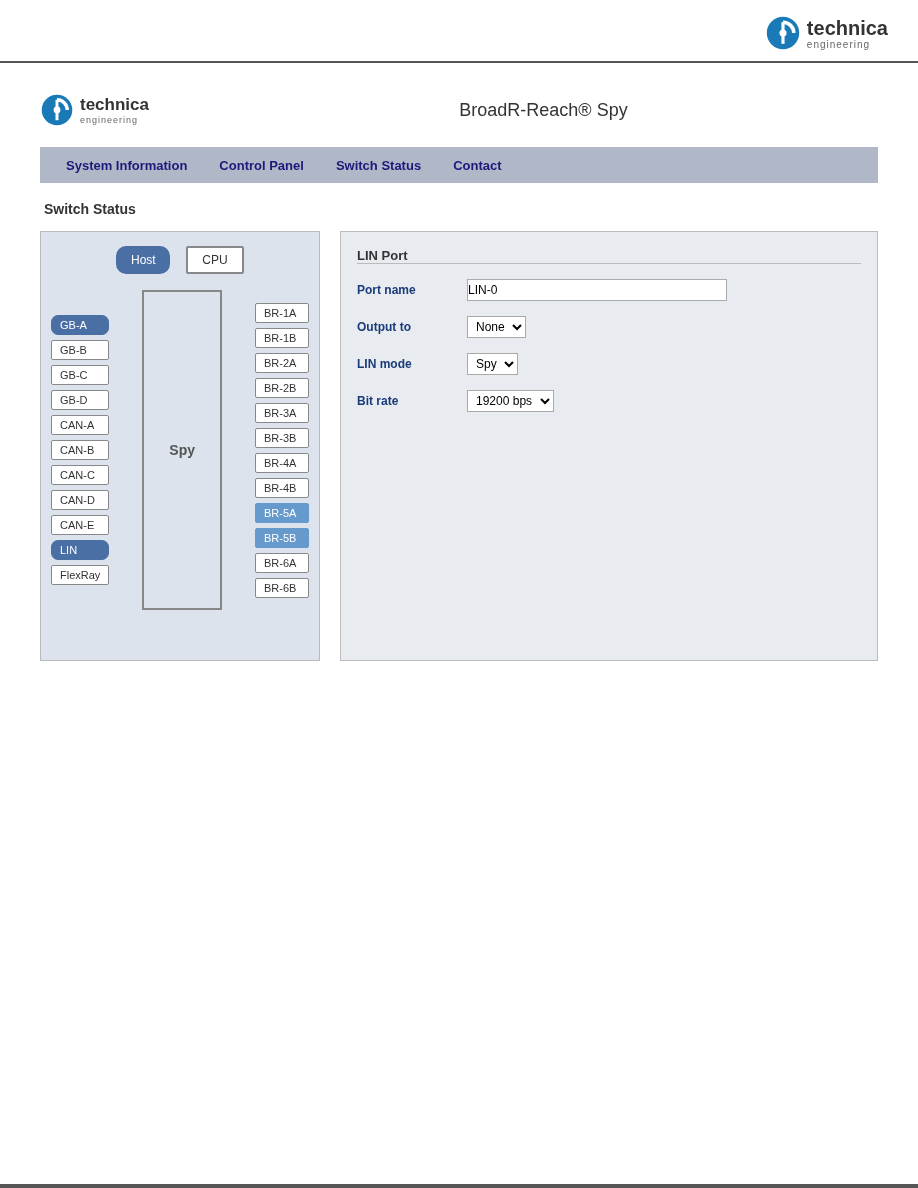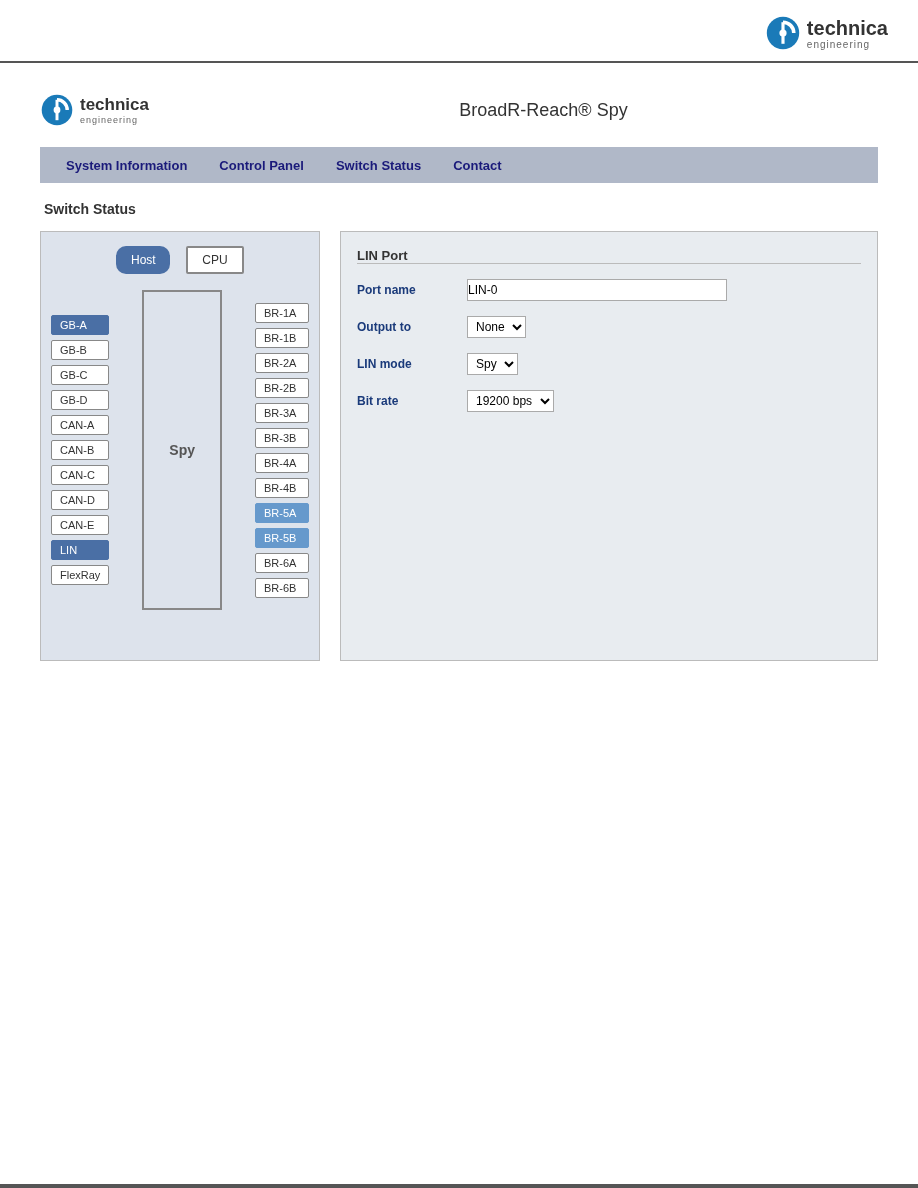--- a/index.html
+++ b/index.html
@@ -193,20 +193,21 @@
       font-size: 11px;
       cursor: pointer;
       border-radius: 2px;
       min-width: 54px;
       text-align: left;
     }
     .port-btn.active-blue {
       background: #4a6fa5;
       color: #fff;
       border-color: #4a6fa5;
+      border-radius: 7px;
     }
     .port-btn.active-light {
       background: #6699cc;
       color: #fff;
       border-color: #6699cc;
     }
 
     
     .right-panel {
       flex: 1;

